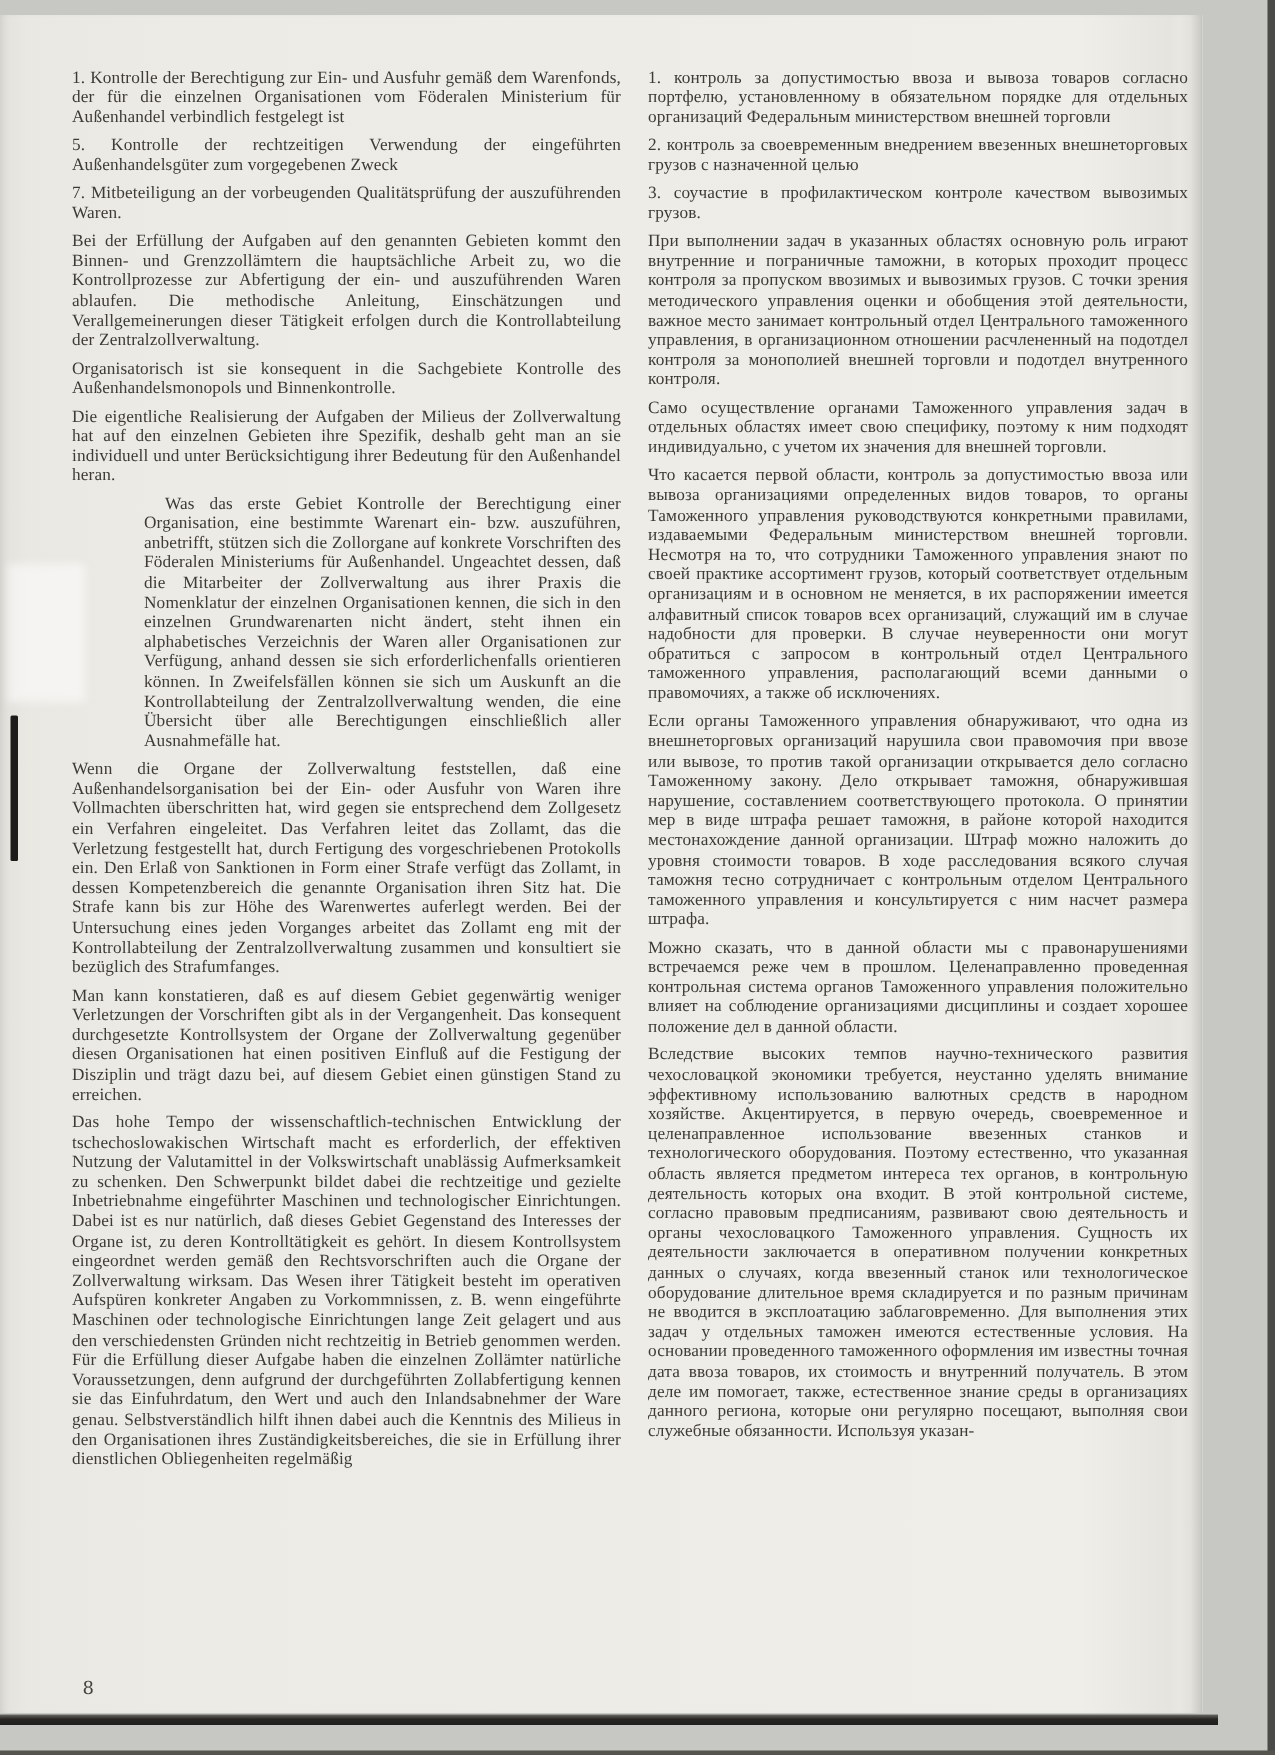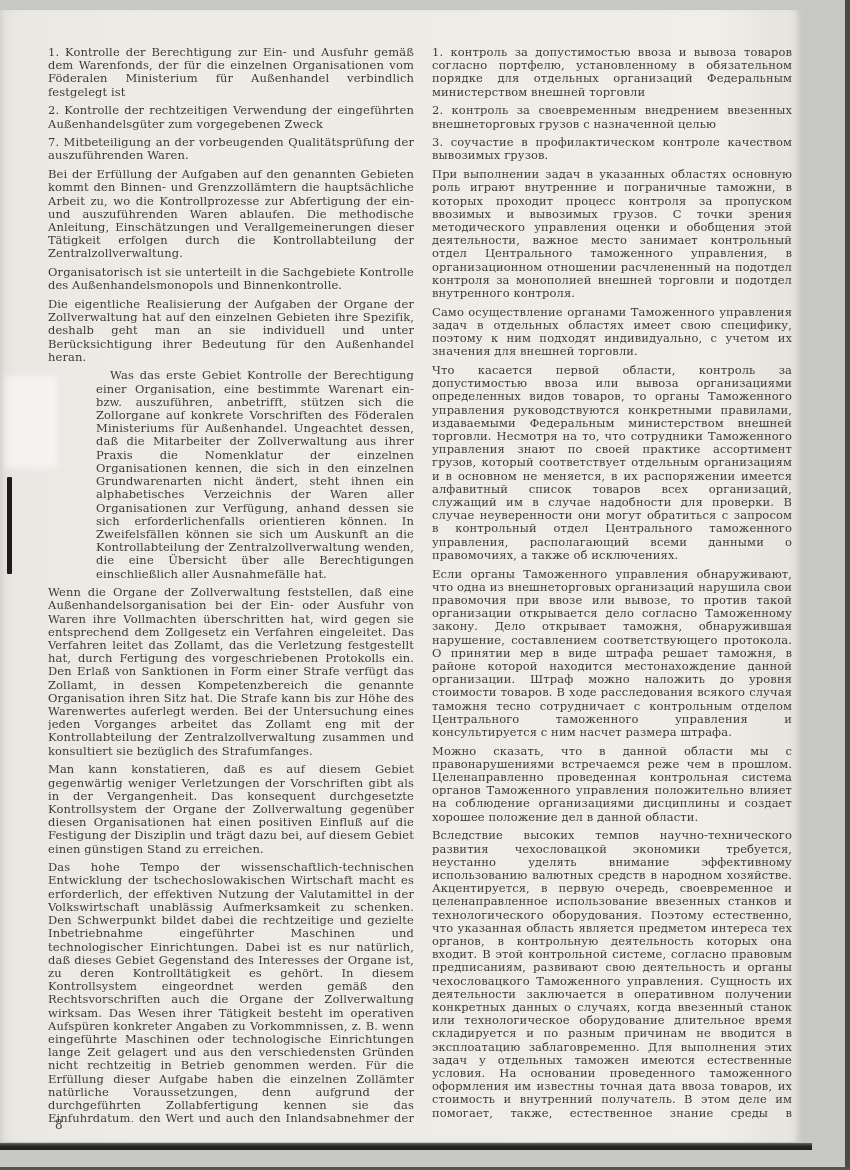--- a/index.html
+++ b/index.html
@@ -48,44 +48,44 @@
     position:absolute; top:36px;
     height:1076px; overflow:hidden;
     color:#3e3b35;
     font-size:11.5px; line-height:13.2px;
     text-align:justify;
     letter-spacing:0.1px;
     hyphens:none;
   }
   .col-left  { left:48px;  width:366px; }
   .col-right { left:432px; width:360px; }
-  .col p { margin:0 0 5.5px 0; }
+  .col p { margin:0 0 5.5px 0;font-family:Liberation Serif, serif; }
   .col p.indent { text-indent:14px;margin-left:48px; }
 
   .page-number {
     position:absolute; left:55px; top:1108px;
     font-size:12px; color:#45423c;
   }
 </style>
 </head>
 <body>
 
 <div class="scan">
 
   <div class="page">
     <div class="margin-stain"></div>
     <div class="binding-mark"></div>
 
     <div class="col col-left">
         <p>1. Kontrolle der Berechtigung zur Ein- und Ausfuhr gemäß dem Warenfonds, der für die einzelnen Organisationen vom Föderalen Ministerium für Außenhandel verbindlich festgelegt ist</p>
-        <p>2. Kontrolle der rechtzeitigen Verwendung der eingeführten Außenhandelsgüter zum vorgegebenen Zweck</p>
+        <p>5. Kontrolle der rechtzeitigen Verwendung der eingeführten Außenhandelsgüter zum vorgegebenen Zweck</p>
         <p>7. Mitbeteiligung an der vorbeugenden Qualitätsprüfung der auszuführenden Waren.</p>
         <p>Bei der Erfüllung der Aufgaben auf den genannten Gebieten kommt den Binnen- und Grenzzollämtern die hauptsächliche Arbeit zu, wo die Kontrollprozesse zur Abfertigung der ein- und auszuführenden Waren ablaufen. Die methodische Anleitung, Einschätzungen und Verallgemeinerungen dieser Tätigkeit erfolgen durch die Kontrollabteilung der Zentralzollverwaltung.</p>
-        <p>Organisatorisch ist sie unterteilt in die Sachgebiete Kontrolle des Außenhandelsmonopols und Binnenkontrolle.</p>
-        <p>Die eigentliche Realisierung der Aufgaben der Organe der Zollverwaltung hat auf den einzelnen Gebieten ihre Spezifik, deshalb geht man an sie individuell und unter Berücksichtigung ihrer Bedeutung für den Außenhandel heran.</p>
+        <p>Organisatorisch ist sie konsequent in die Sachgebiete Kontrolle des Außenhandelsmonopols und Binnenkontrolle.</p>
+        <p>Die eigentliche Realisierung der Aufgaben der Milieus der Zollverwaltung hat auf den einzelnen Gebieten ihre Spezifik, deshalb geht man an sie individuell und unter Berücksichtigung ihrer Bedeutung für den Außenhandel heran.</p>
         <p class="indent">Was das erste Gebiet Kontrolle der Berechtigung einer Organisation, eine bestimmte Warenart ein- bzw. auszuführen, anbetrifft, stützen sich die Zollorgane auf konkrete Vorschriften des Föderalen Ministeriums für Außenhandel. Ungeachtet dessen, daß die Mitarbeiter der Zollverwaltung aus ihrer Praxis die Nomenklatur der einzelnen Organisationen kennen, die sich in den einzelnen Grundwarenarten nicht ändert, steht ihnen ein alphabetisches Verzeichnis der Waren aller Organisationen zur Verfügung, anhand dessen sie sich erforderlichenfalls orientieren können. In Zweifelsfällen können sie sich um Auskunft an die Kontrollabteilung der Zentralzollverwaltung wenden, die eine Übersicht über alle Berechtigungen einschließlich aller Ausnahmefälle hat.</p>
         <p>Wenn die Organe der Zollverwaltung feststellen, daß eine Außenhandelsorganisation bei der Ein- oder Ausfuhr von Waren ihre Vollmachten überschritten hat, wird gegen sie entsprechend dem Zollgesetz ein Verfahren eingeleitet. Das Verfahren leitet das Zollamt, das die Verletzung festgestellt hat, durch Fertigung des vorgeschriebenen Protokolls ein. Den Erlaß von Sanktionen in Form einer Strafe verfügt das Zollamt, in dessen Kompetenzbereich die genannte Organisation ihren Sitz hat. Die Strafe kann bis zur Höhe des Warenwertes auferlegt werden. Bei der Untersuchung eines jeden Vorganges arbeitet das Zollamt eng mit der Kontrollabteilung der Zentralzollverwaltung zusammen und konsultiert sie bezüglich des Strafumfanges.</p>
         <p>Man kann konstatieren, daß es auf diesem Gebiet gegenwärtig weniger Verletzungen der Vorschriften gibt als in der Vergangenheit. Das konsequent durchgesetzte Kontrollsystem der Organe der Zollverwaltung gegenüber diesen Organisationen hat einen positiven Einfluß auf die Festigung der Disziplin und trägt dazu bei, auf diesem Gebiet einen günstigen Stand zu erreichen.</p>
         <p>Das hohe Tempo der wissenschaftlich-technischen Entwicklung der tschechoslowakischen Wirtschaft macht es erforderlich, der effektiven Nutzung der Valutamittel in der Volkswirtschaft unablässig Aufmerksamkeit zu schenken. Den Schwerpunkt bildet dabei die rechtzeitige und gezielte Inbetriebnahme eingeführter Maschinen und technologischer Einrichtungen. Dabei ist es nur natürlich, daß dieses Gebiet Gegenstand des Interesses der Organe ist, zu deren Kontrolltätigkeit es gehört. In diesem Kontrollsystem eingeordnet werden gemäß den Rechtsvorschriften auch die Organe der Zollverwaltung wirksam. Das Wesen ihrer Tätigkeit besteht im operativen Aufspüren konkreter Angaben zu Vorkommnissen, z. B. wenn eingeführte Maschinen oder technologische Einrichtungen lange Zeit gelagert und aus den verschiedensten Gründen nicht rechtzeitig in Betrieb genommen werden. Für die Erfüllung dieser Aufgabe haben die einzelnen Zollämter natürliche Voraussetzungen, denn aufgrund der durchgeführten Zollabfertigung kennen sie das Einfuhrdatum, den Wert und auch den Inlandsabnehmer der Ware genau. Selbstverständlich hilft ihnen dabei auch die Kenntnis des Milieus in den Organisationen ihres Zuständigkeitsbereiches, die sie in Erfüllung ihrer dienstlichen Obliegenheiten regelmäßig</p>
       </div>
 
     <div class="col col-right">
         <p>1. контроль за допустимостью ввоза и вывоза товаров согласно портфелю, установленному в обязательном порядке для отдельных организаций Федеральным министерством внешней торговли</p>
         <p>2. контроль за своевременным внедрением ввезенных внешнеторговых грузов с назначенной целью</p>
         <p>3. соучастие в профилактическом контроле качеством вывозимых грузов.</p>

